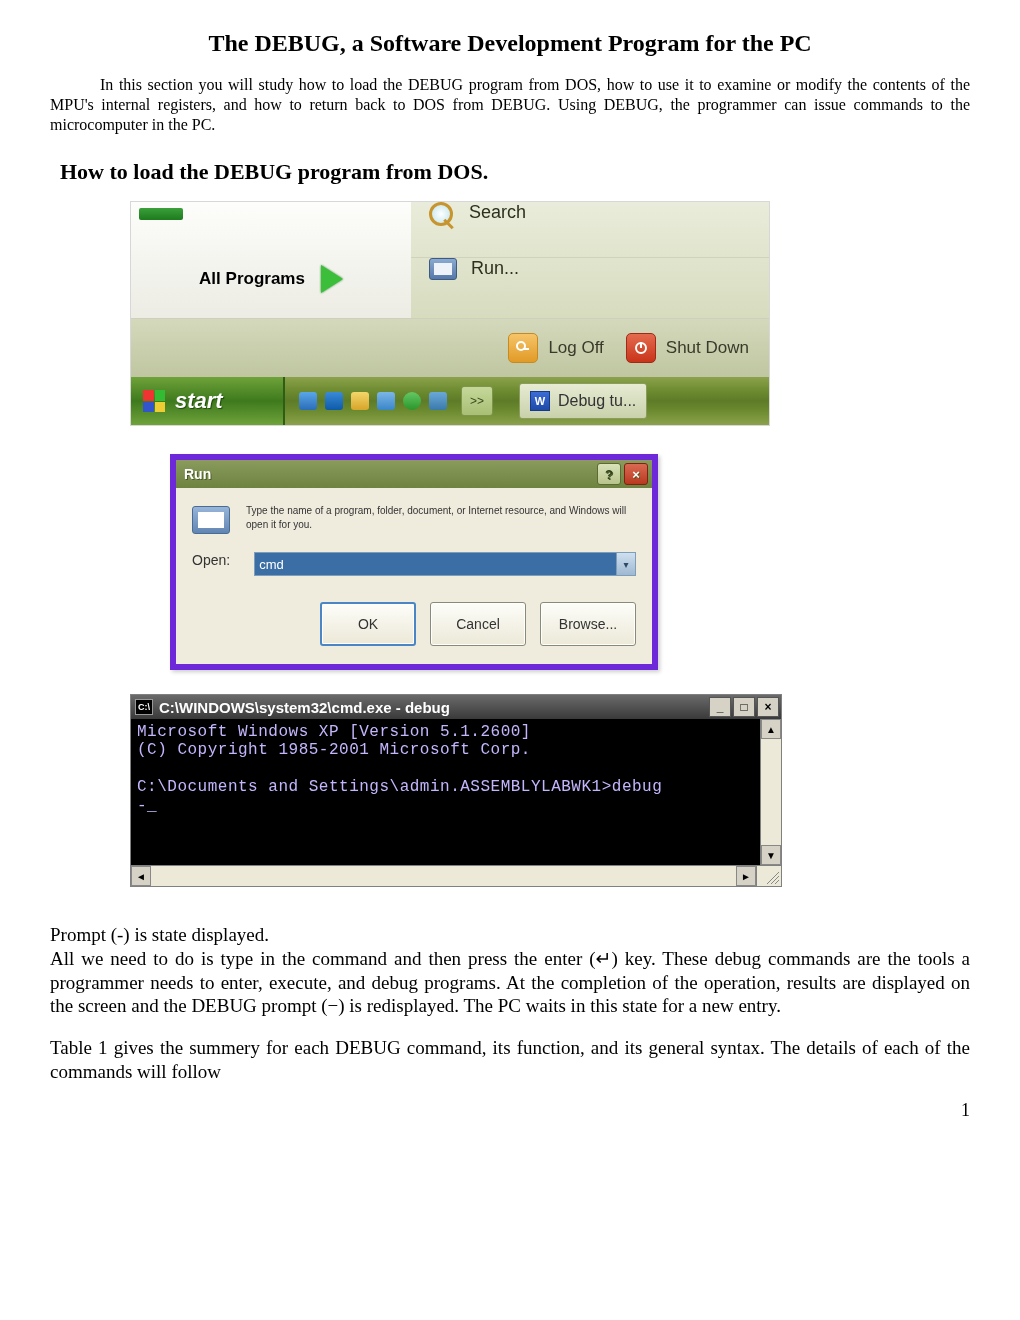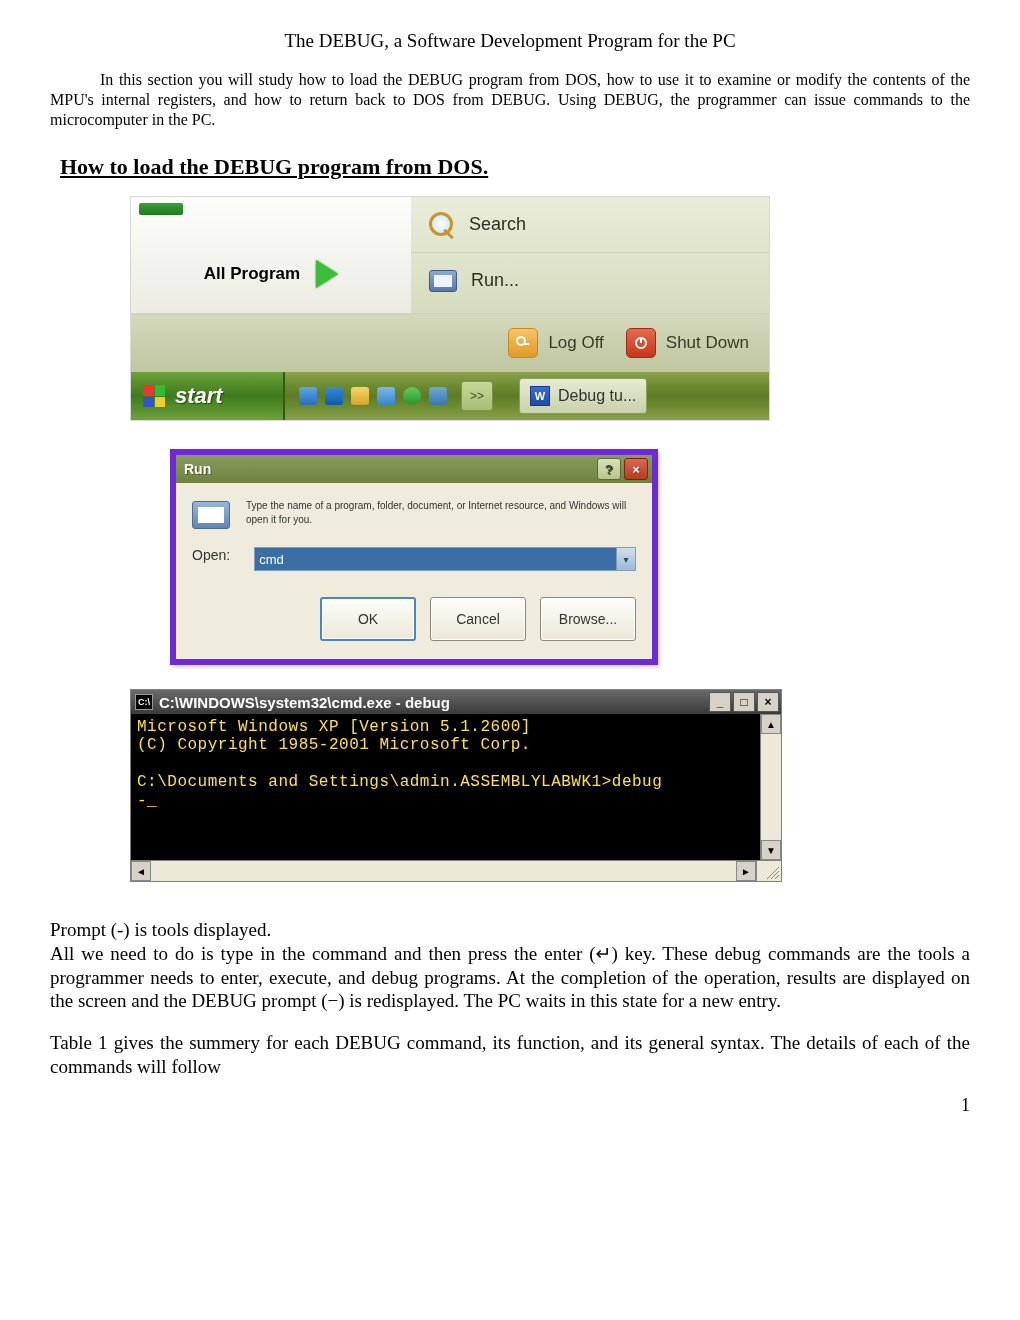--- a/index.html
+++ b/index.html
@@ -7,34 +7,33 @@
     background: #fff;
     font-family: "Times New Roman", Times, serif;
     color: #000;
     width: 1020px;
   }
   .page {
     padding: 30px 50px 20px 50px;
   }
   .doc-title {
     text-align: center;
-    font-weight: normal;
-    font-size: 19px;
+    font-weight: bold;
+    font-size: 24px;
     margin-bottom: 18px;
   }
   .intro {
     font-size: 16px;
     text-align: justify;
     text-indent: 50px;
     line-height: 1.25;
   }
   .section-h {
     font-size: 22px;
     font-weight: bold;
-    text-decoration: underline;
     margin: 24px 0 16px 10px;
   }
 
   
   .startmenu-block {
     width: 638px;
     margin-left: 80px;
     border: 1px solid #d7d7d7;
     background: #fff;
   }
@@ -73,21 +72,20 @@
     filter: drop-shadow(0 0 1px #2a8a2a);
   }
   .sm-right {
     flex: 1;
     background: linear-gradient(#e9ecda, #d7dcbf);
     display: flex;
     flex-direction: column;
   }
   .sm-right-item {
     display: flex;
-    align-items: center;
     height: 55px;
     gap: 14px;
     padding-left: 18px;
     font-family: Tahoma, Arial, sans-serif;
     font-size: 18px;
     color: #2c311f;
     border-bottom: 1px solid #cfd3bb;
   }
   .sm-right-item:last-child { border-bottom: none; }
   .icon-mag {
@@ -308,21 +306,21 @@
   .cmdbtn{
     width:20px; height:18px; margin-left:2px;
     background:#d6d3c6; border:1px solid #555;
     display:flex; align-items:center; justify-content:center;
     font-size:12px; font-weight:bold; color:#000;
   }
   .cmd-body{
     display:flex;
   }
   .cmd-console{
-    flex:1; background:#000; color:#fde047;
+    flex:1; background:#000; color:#c4b5fd;
     font-family:"Lucida Console","Courier New",monospace;
     font-size:16px; letter-spacing:.5px;
     padding:4px 6px; min-height:138px;
     white-space:pre; line-height:1.15;
   }
   .cmd-vscroll{
     width:20px; background:#ece9d8;
     border-left:1px solid #808080;
     display:flex; flex-direction:column;
   }
@@ -366,21 +364,21 @@
 
   <div class="intro">In this section you will study how to load the DEBUG program from DOS, how to use it to examine or modify the contents of the MPU's internal registers, and how to return back to DOS from DEBUG. Using DEBUG, the programmer can issue commands to the microcomputer in the PC.</div>
 
   <div class="section-h">How to load the DEBUG program from DOS.</div>
 
   <div class="startmenu-block">
     <div class="sm-top">
       <div class="sm-left">
         <div class="sm-blob"></div>
         <div class="sm-allprog">
-          <span>All Program</span>
+          <span>All Programs</span>
           <span class="green-arrow"></span>
         </div>
       </div>
       <div class="sm-right">
         <div class="sm-right-item">
           <span class="icon-mag">
               <span class="circle"></span>
               <span class="handle"></span>
             </span>
           <span>Search</span>
@@ -494,18 +492,18 @@
       <span class="strack"></span>
       <span class="sbtn">►</span>
       <span class="grip">
         <svg width="12" height="12">
             <path d="M12 0 L0 12 M12 4 L4 12 M12 8 L8 12" stroke="#888" stroke-width="1"></path>
           </svg>
       </span>
     </div>
   </div>
 
-  <div class="para" style="margin-top:36px; text-align:left;">Prompt (-) is tools displayed.</div>
+  <div class="para" style="margin-top:36px; text-align:left;">Prompt (-) is state displayed.</div>
   <div class="para" style="margin-top:0;">All we need to do is type in the command and then press the enter (↵) key. These debug commands are the tools a programmer needs to enter, execute, and debug programs. At the completion of the operation, results are displayed on the screen and the DEBUG prompt (−) is redisplayed. The PC waits in this state for a new entry.</div>
   <div class="para para2">Table 1 gives the summery for each DEBUG command, its function, and its general syntax. The details of each of the commands will follow</div>
   <div class="pagenum">1</div>
 
 </div>
 
 </body></html>

